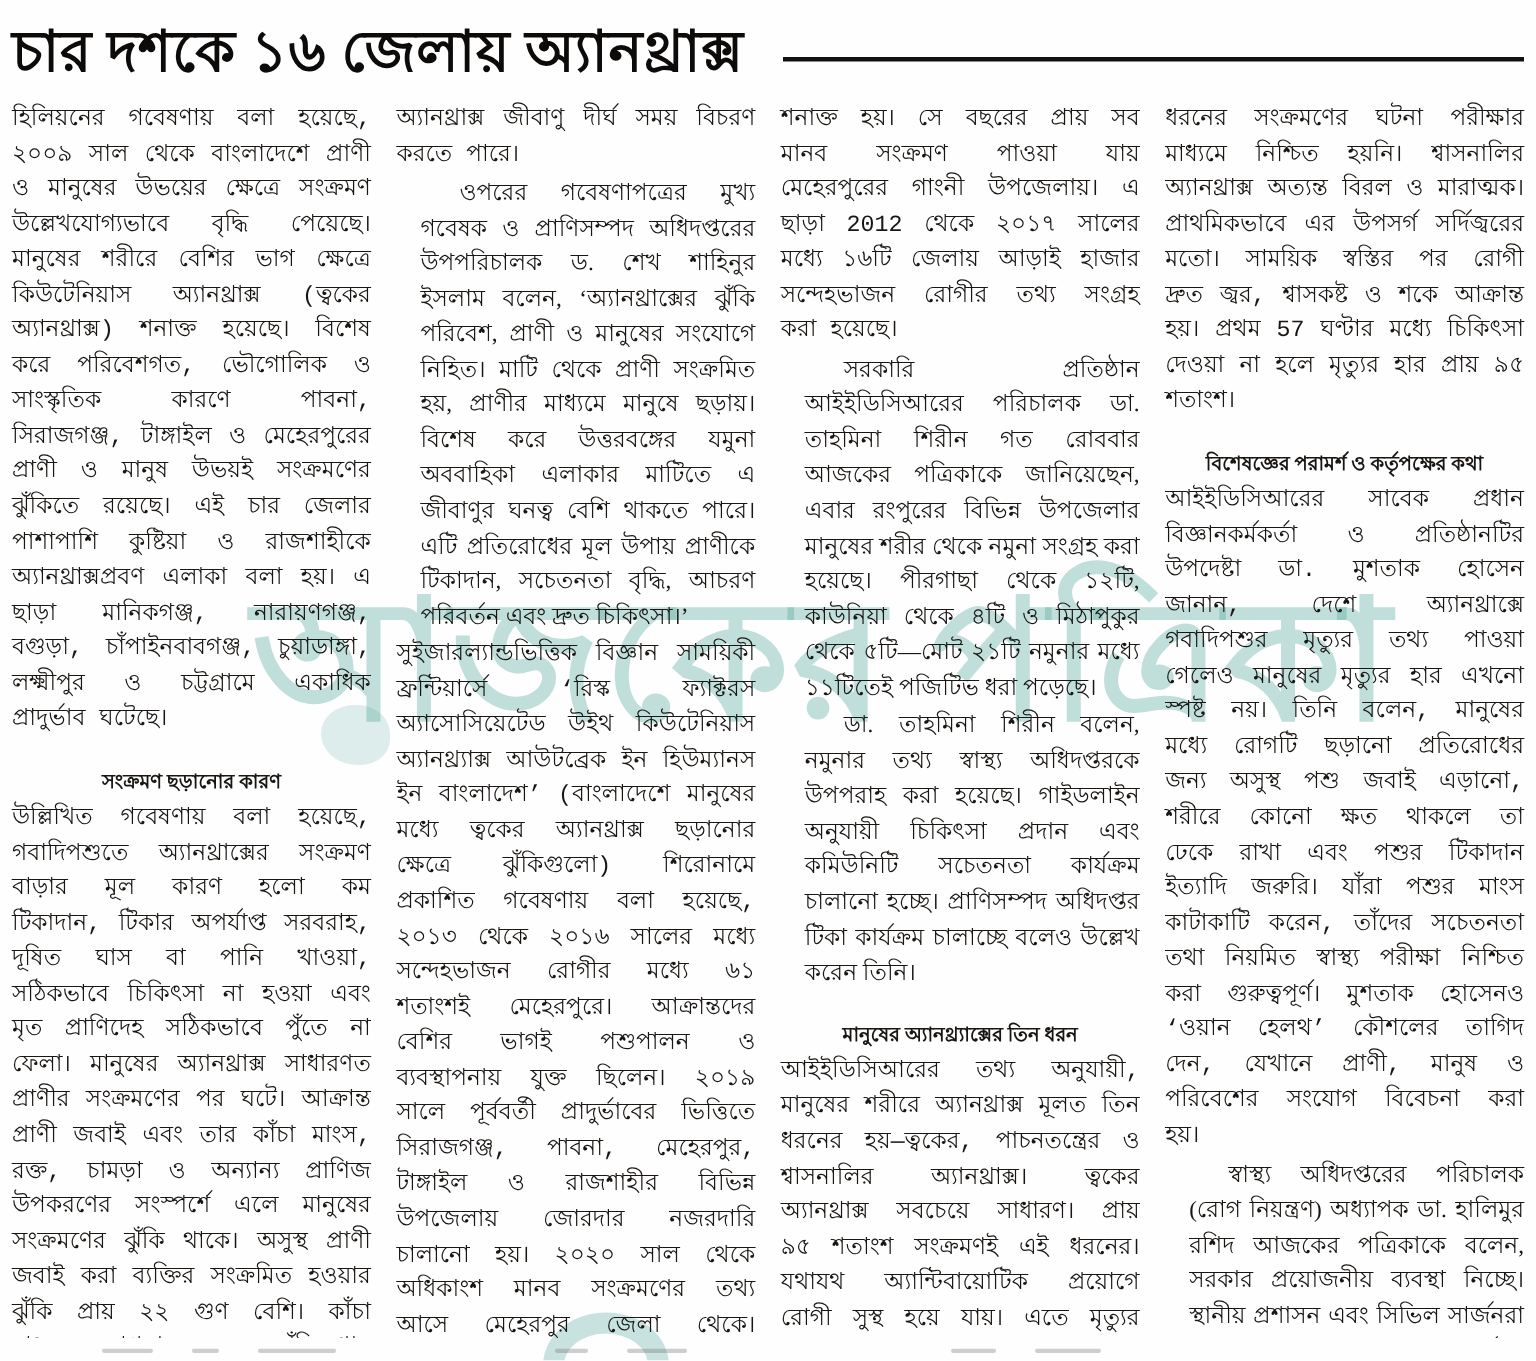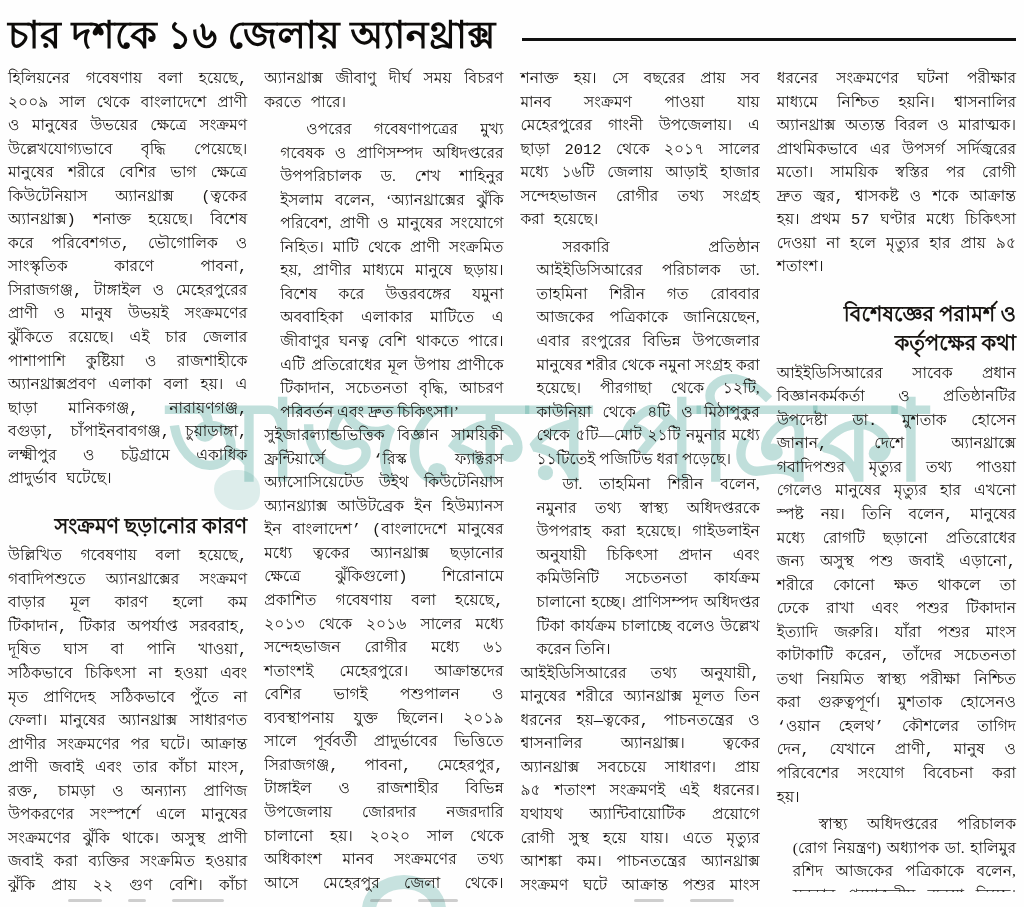--- a/index.html
+++ b/index.html
@@ -55,25 +55,25 @@
     text-justify: inter-word;
   }
   .blk { margin: 0 0 2px 0; }
   .blk.lead {
     font-weight: 700;
     font-size: 16.5px;
     margin-bottom: 2px;
   }
   .blk.subhead {
     font-weight: 700;
-    font-size: 21px;
+    font-size: 13px;
     line-height: 1.4;
     margin-top: 20px;
     margin-bottom: 4px;
-    text-align: right;
+    text-align: center;
   }
   .blk.para { text-indent: 0; font-family: Liberation Mono, monospace; }
   .blk.para-indent { text-indent: 26px; margin-left: 16px; }
   
   .watermark {
     position: absolute;
     z-index: 1;
     left: 168px;
     top: 386px;
     width: 660px;
@@ -156,20 +156,21 @@
       </div>
       <div class="col">
         <div class="blk para">অ্যানথ্রাক্স জীবাণু দীর্ঘ সময় বিচরণ করতে পারে।</div>
         <div class="blk para-indent">ওপরের গবেষণাপত্রের মুখ্য গবেষক ও প্রাণিসম্পদ অধিদপ্তরের উপপরিচালক ড. শেখ শাহিনুর ইসলাম বলেন, ‘অ্যানথ্রাক্সের ঝুঁকি পরিবেশ, প্রাণী ও মানুষের সংযোগে নিহিত। মাটি থেকে প্রাণী সংক্রমিত হয়, প্রাণীর মাধ্যমে মানুষে ছড়ায়। বিশেষ করে উত্তরবঙ্গের যমুনা অববাহিকা এলাকার মাটিতে এ জীবাণুর ঘনত্ব বেশি থাকতে পারে। এটি প্রতিরোধের মূল উপায় প্রাণীকে টিকাদান, সচেতনতা বৃদ্ধি, আচরণ পরিবর্তন এবং দ্রুত চিকিৎসা।’</div>
         <div class="blk para">সুইজারল্যান্ডভিত্তিক বিজ্ঞান সাময়িকী ফ্রন্টিয়ার্সে ‘রিস্ক ফ্যাক্টরস অ্যাসোসিয়েটেড উইথ কিউটেনিয়াস অ্যানথ্র্যাক্স আউটব্রেক ইন হিউম্যানস ইন বাংলাদেশ’ (বাংলাদেশে মানুষের মধ্যে ত্বকের অ্যানথ্রাক্স ছড়ানোর ক্ষেত্রে ঝুঁকিগুলো) শিরোনামে প্রকাশিত গবেষণায় বলা হয়েছে, ২০১৩ থেকে ২০১৬ সালের মধ্যে সন্দেহভাজন রোগীর মধ্যে ৬১ শতাংশই মেহেরপুরে। আক্রান্তদের বেশির ভাগই পশুপালন ও ব্যবস্থাপনায় যুক্ত ছিলেন। ২০১৯ সালে পূর্ববর্তী প্রাদুর্ভাবের ভিত্তিতে সিরাজগঞ্জ, পাবনা, মেহেরপুর, টাঙ্গাইল ও রাজশাহীর বিভিন্ন উপজেলায় জোরদার নজরদারি চালানো হয়। ২০২০ সাল থেকে অধিকাংশ মানব সংক্রমণের তথ্য আসে মেহেরপুর জেলা থেকে। ২০২৩ সালে ৬৫৫ জন সন্দেহভাজন রোগীর শরীরের ১৪২টি নমুনা পরীক্ষা করে ৭৮টিতে রোগটি</div>
       </div>
       <div class="col">
         <div class="blk para">শনাক্ত হয়। সে বছরের প্রায় সব মানব সংক্রমণ পাওয়া যায় মেহেরপুরের গাংনী উপজেলায়। এ ছাড়া 2012 থেকে ২০১৭ সালের মধ্যে ১৬টি জেলায় আড়াই হাজার সন্দেহভাজন রোগীর তথ্য সংগ্রহ করা হয়েছে।</div>
         <div class="blk para-indent">সরকারি প্রতিষ্ঠান আইইডিসিআরের পরিচালক ডা. তাহমিনা শিরীন গত রোববার আজকের পত্রিকাকে জানিয়েছেন, এবার রংপুরের বিভিন্ন উপজেলার মানুষের শরীর থেকে নমুনা সংগ্রহ করা হয়েছে। পীরগাছা থেকে ১২টি, কাউনিয়া থেকে ৪টি ও মিঠাপুকুর থেকে ৫টি—মোট ২১টি নমুনার মধ্যে ১১টিতেই পজিটিভ ধরা পড়েছে।</div>
         <div class="blk para-indent">ডা. তাহমিনা শিরীন বলেন, নমুনার তথ্য স্বাস্থ্য অধিদপ্তরকে উপপরাহ করা হয়েছে। গাইডলাইন অনুযায়ী চিকিৎসা প্রদান এবং কমিউনিটি সচেতনতা কার্যক্রম চালানো হচ্ছে। প্রাণিসম্পদ অধিদপ্তর টিকা কার্যক্রম চালাচ্ছে বলেও উল্লেখ করেন তিনি।</div>
+        <div class="blk subhead">মানুষের অ্যানথ্র্যাক্সের তিন ধরন</div>
         <div class="blk para">আইইডিসিআরের তথ্য অনুযায়ী, মানুষের শরীরে অ্যানথ্রাক্স মূলত তিন ধরনের হয়—ত্বকের, পাচনতন্ত্রের ও শ্বাসনালির অ্যানথ্রাক্স। ত্বকের অ্যানথ্রাক্স সবচেয়ে সাধারণ। প্রায় ৯৫ শতাংশ সংক্রমণই এই ধরনের। যথাযথ অ্যান্টিবায়োটিক প্রয়োগে রোগী সুস্থ হয়ে যায়। এতে মৃত্যুর আশঙ্কা কম। পাচনতন্ত্রের অ্যানথ্রাক্স সংক্রমণ ঘটে আক্রান্ত পশুর মাংস খাওয়ার মাধ্যমে। এতে মৃত্যুর হার ২৫ থেকে ৭৫ শতাংশ। বাংলাদেশে এখন পর্যন্ত এই</div>
       </div>
       <div class="col">
         <div class="blk para">ধরনের সংক্রমণের ঘটনা পরীক্ষার মাধ্যমে নিশ্চিত হয়নি। শ্বাসনালির অ্যানথ্রাক্স অত্যন্ত বিরল ও মারাত্মক। প্রাথমিকভাবে এর উপসর্গ সর্দিজ্বরের মতো। সাময়িক স্বস্তির পর রোগী দ্রুত জ্বর, শ্বাসকষ্ট ও শকে আক্রান্ত হয়। প্রথম 57 ঘণ্টার মধ্যে চিকিৎসা দেওয়া না হলে মৃত্যুর হার প্রায় ৯৫ শতাংশ।</div>
         <div class="blk subhead">বিশেষজ্ঞের পরামর্শ ও কর্তৃপক্ষের কথা</div>
         <div class="blk para">আইইডিসিআরের সাবেক প্রধান বিজ্ঞানকর্মকর্তা ও প্রতিষ্ঠানটির উপদেষ্টা ডা. মুশতাক হোসেন জানান, দেশে অ্যানথ্রাক্সে গবাদিপশুর মৃত্যুর তথ্য পাওয়া গেলেও মানুষের মৃত্যুর হার এখনো স্পষ্ট নয়। তিনি বলেন, মানুষের মধ্যে রোগটি ছড়ানো প্রতিরোধের জন্য অসুস্থ পশু জবাই এড়ানো, শরীরে কোনো ক্ষত থাকলে তা ঢেকে রাখা এবং পশুর টিকাদান ইত্যাদি জরুরি। যাঁরা পশুর মাংস কাটাকাটি করেন, তাঁদের সচেতনতা তথা নিয়মিত স্বাস্থ্য পরীক্ষা নিশ্চিত করা গুরুত্বপূর্ণ। মুশতাক হোসেনও ‘ওয়ান হেলথ’ কৌশলের তাগিদ দেন, যেখানে প্রাণী, মানুষ ও পরিবেশের সংযোগ বিবেচনা করা হয়।</div>
         <div class="blk para-indent">স্বাস্থ্য অধিদপ্তরের পরিচালক (রোগ নিয়ন্ত্রণ) অধ্যাপক ডা. হালিমুর রশিদ আজকের পত্রিকাকে বলেন, সরকার প্রয়োজনীয় ব্যবস্থা নিচ্ছে। স্থানীয় প্রশাসন এবং সিভিল সার্জনরা তথ্য সংগ্রহ করছেন এবং সতর্কতা আচরণ্বন করছেন। গাইডলাইন অনুযায়ী রোগীদের চিকিৎসা দেওয়া হচ্ছে। আর প্রাণিসম্পদ অধিদপ্তর পশুকে টিকা দিচ্ছে।</div>
       </div>
     </div>
 

